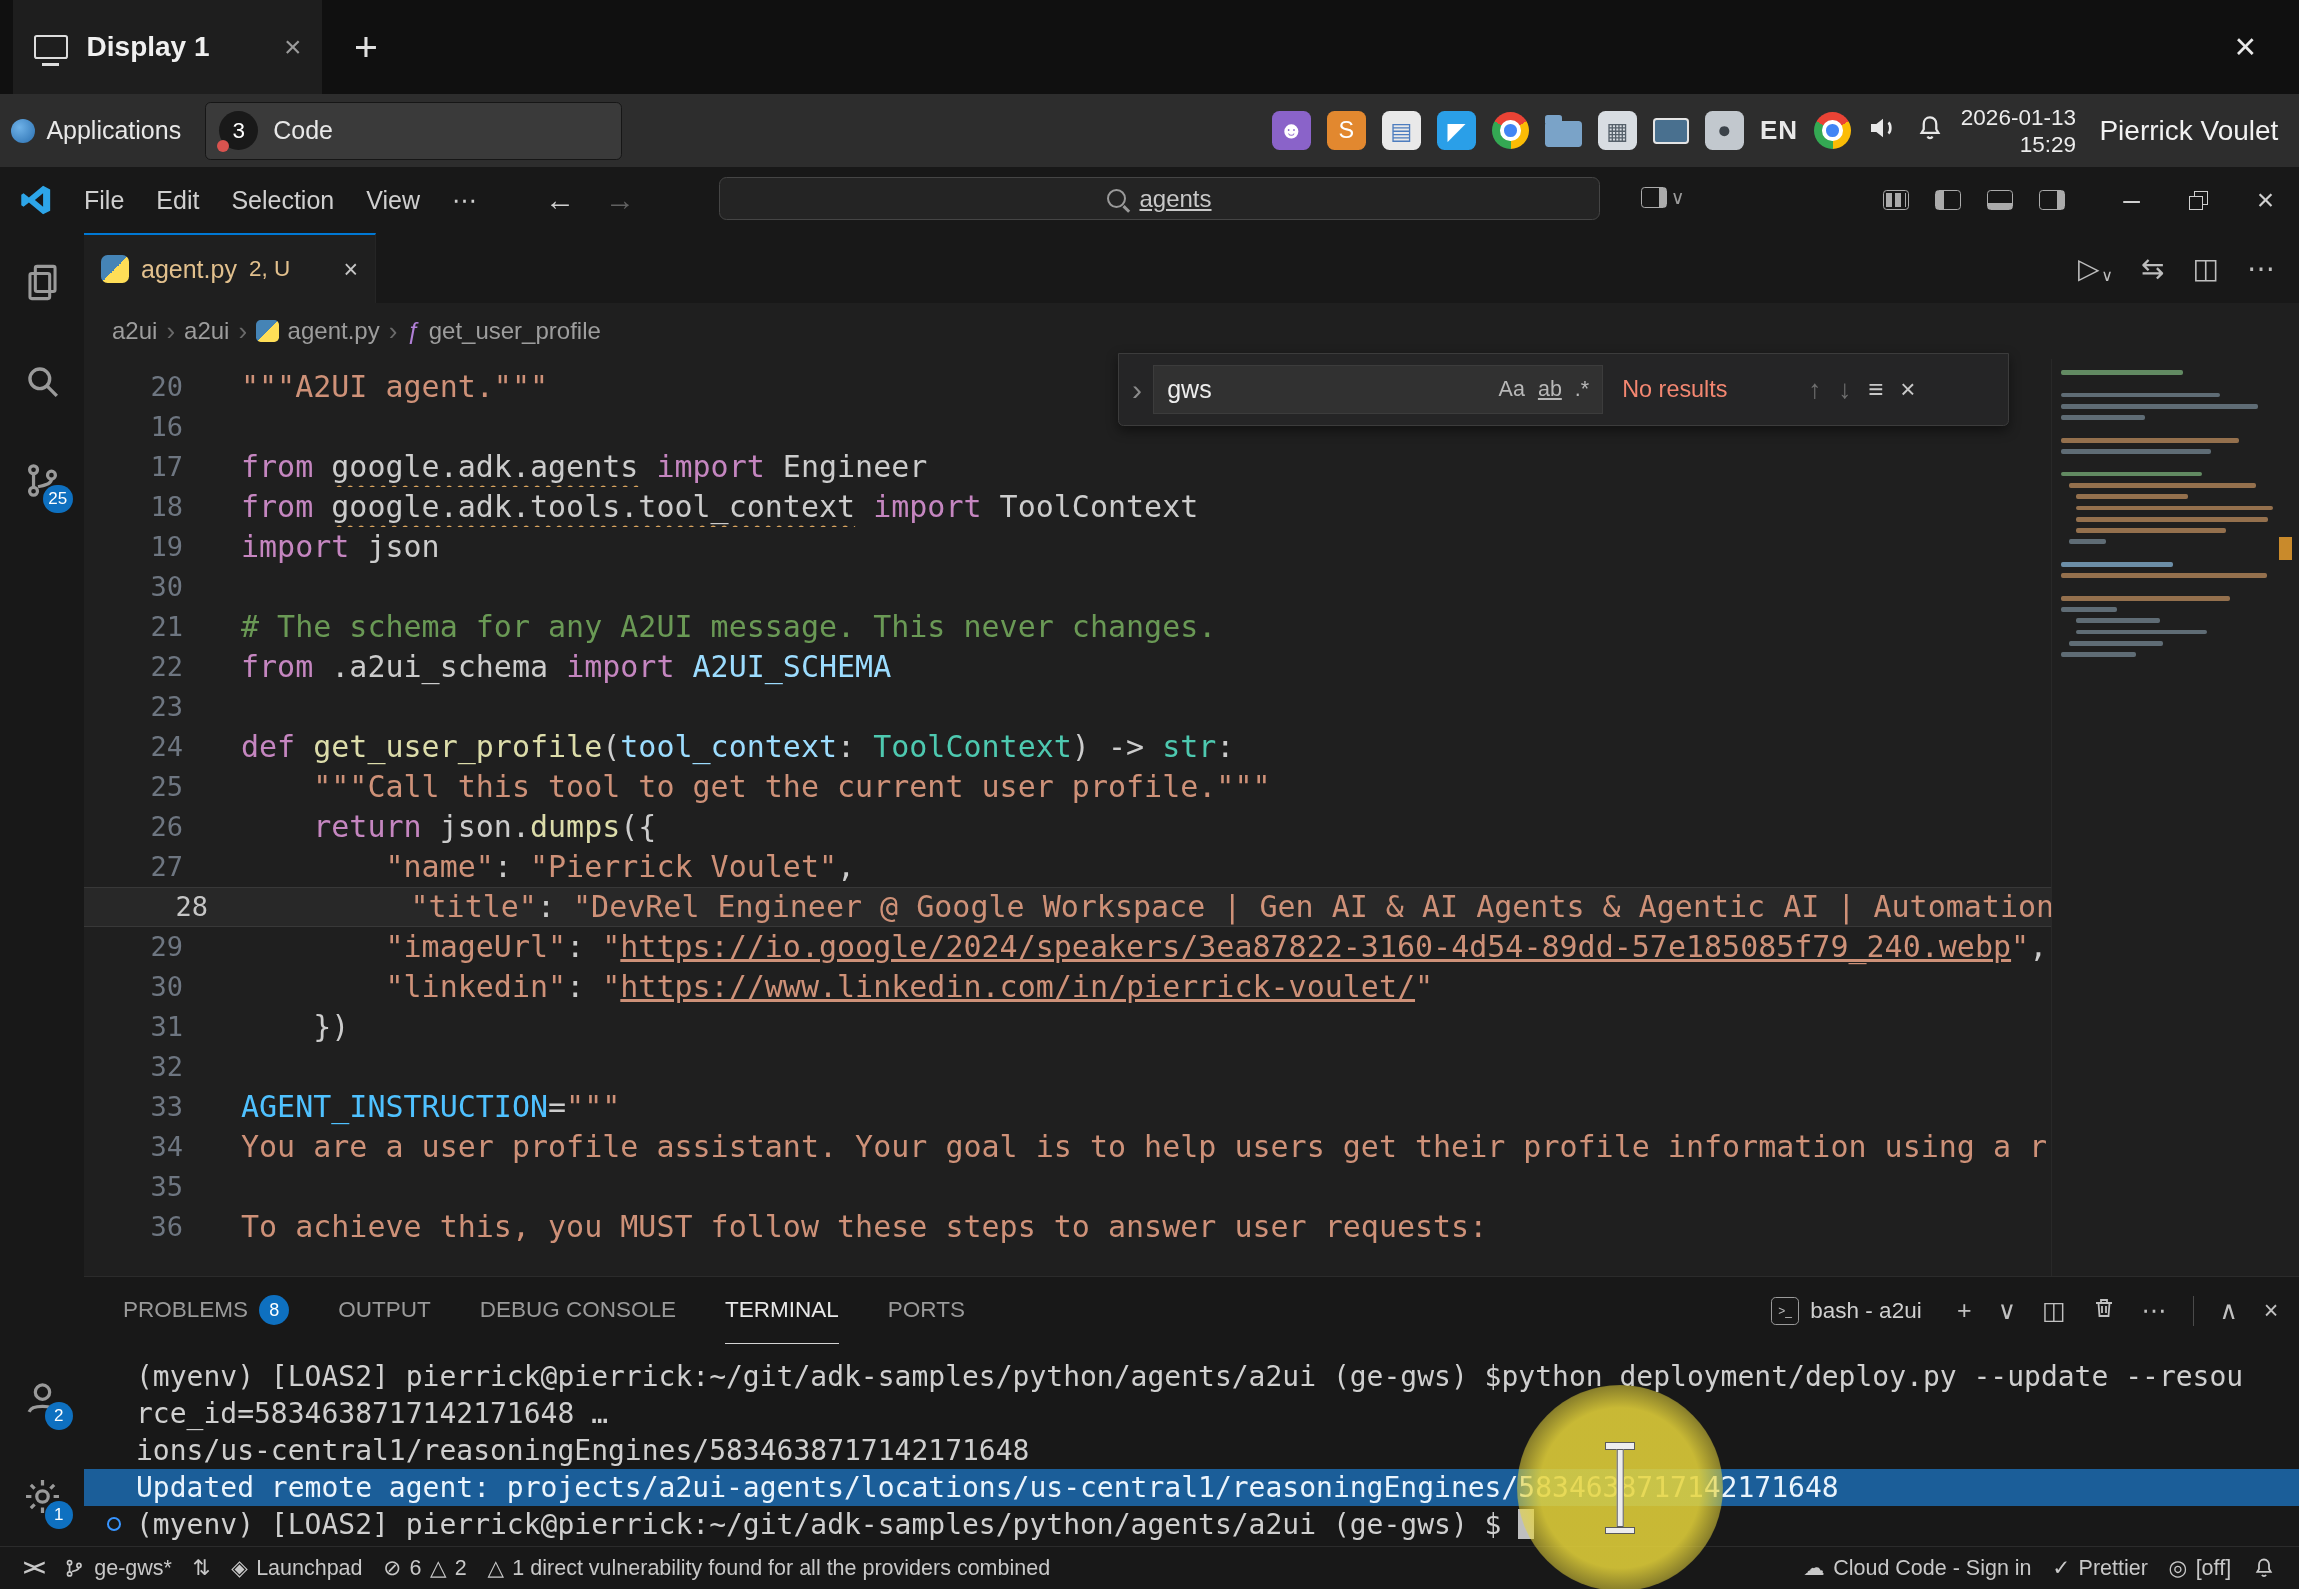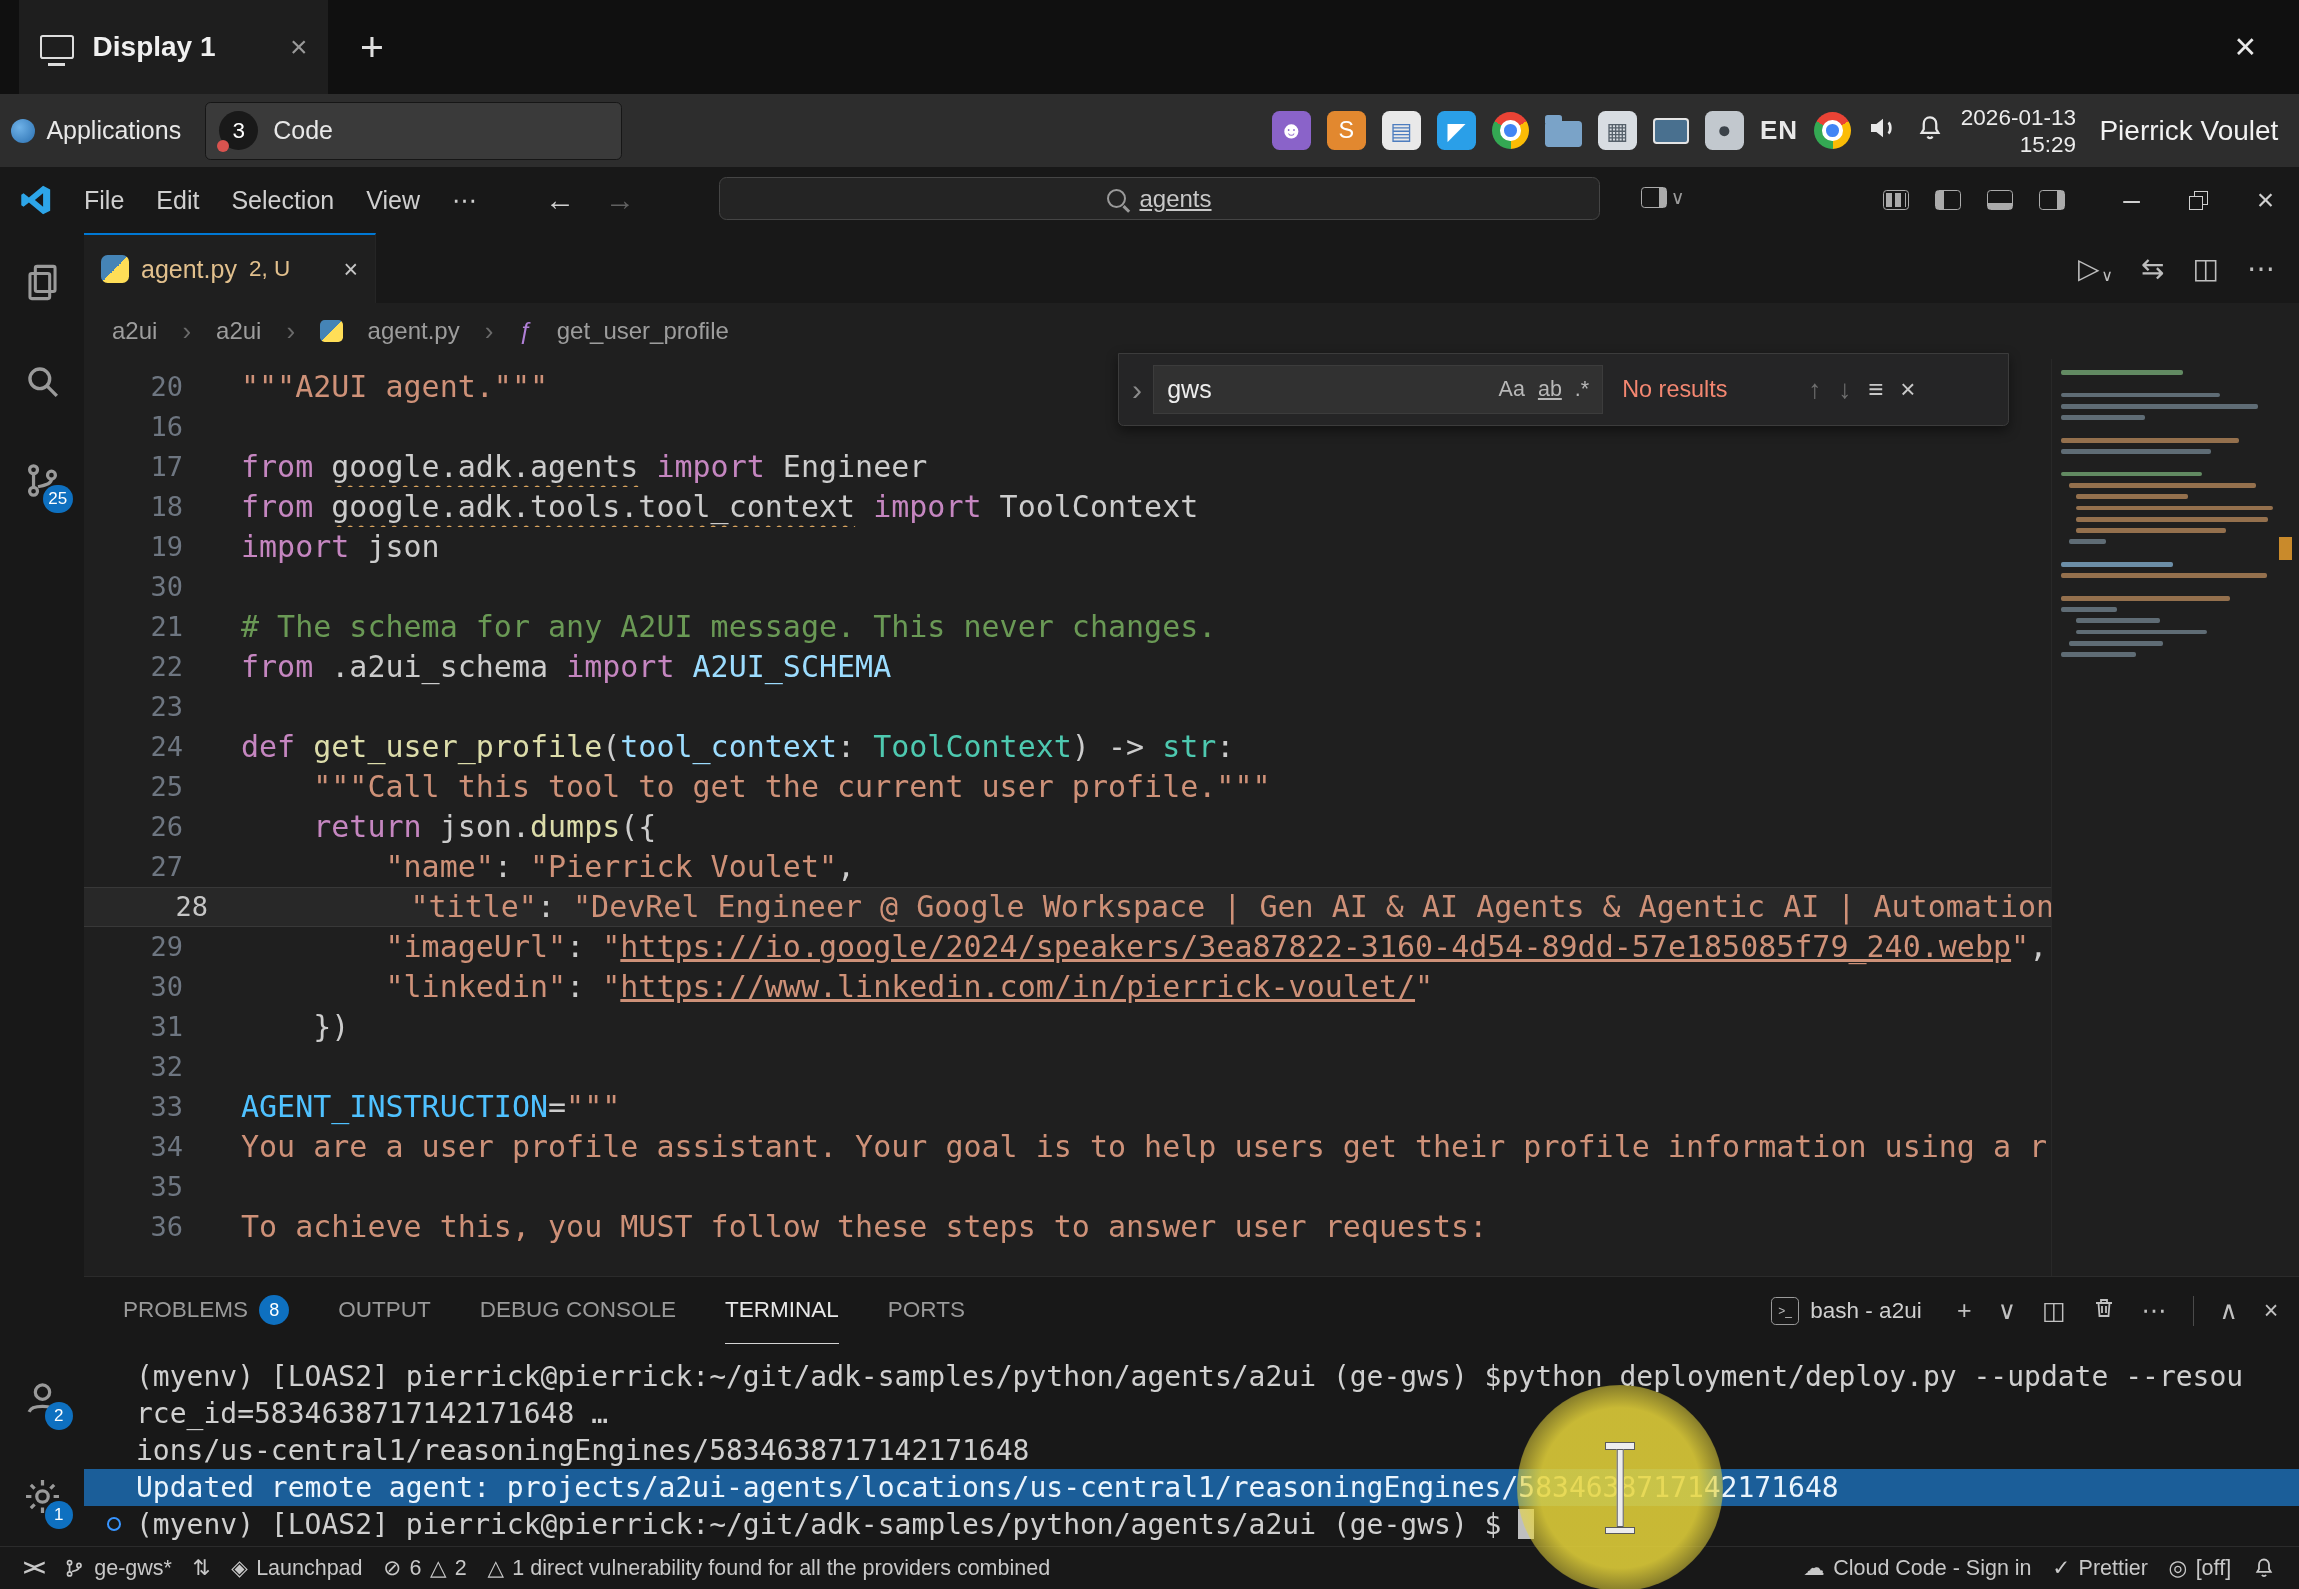--- a/index.html
+++ b/index.html
@@ -1,20 +1,20 @@
 <!DOCTYPE html>
 <html style="font-size:15px"><head>
 <meta charset="utf-8">
 <style>
   html,body{margin:0;padding:0;background:#000;}
   .screen{position:relative;width:2299px;height:1589px;background:#1f1f1f;overflow:hidden;
           font-family:"Liberation Sans",sans-serif;color:#ccc;}
   
   .vnc-bar{position:absolute;top:0;left:0;right:0;height:94px;background:#101010;display:flex;align-items:center;}
-  .vnc-tab{margin-left:19px;width:309px;height:100%;background:#1e1e1e;display:flex;align-items:center;gap:19px;padding:0 20.6px;box-sizing:border-box;}
+  .vnc-tab{margin-left:13px;width:309px;height:100%;background:#1e1e1e;display:flex;align-items:center;gap:19px;padding:0 20.6px;box-sizing:border-box;}
   .monitor-icon{width:30px;height:20.6px;border:2.8px solid #ddd;border-radius:2.8px;position:relative;}
   .monitor-icon::after{content:"";position:absolute;left:6.6px;right:6.6px;bottom:-8.4px;height:2.8px;background:#ddd;}
   .vnc-tab-label{font-size:28px;font-weight:700;color:#f0f0f0;}
   .vnc-tab-close{margin-left:auto;color:#9a9a9a;font-size:30px;}
   .vnc-new{font-size:41px;color:#e0e0e0;margin-left:32px;}
   .vnc-close{margin-left:auto;margin-right:43px;font-size:37px;color:#e8e8e8;}
   
   .taskbar{position:absolute;top:94px;left:0;right:0;height:73px;background:#2d2d2d;display:flex;align-items:center;font-size:25px;color:#e8e8e8;}
   .apps{display:flex;align-items:center;gap:11.2px;padding-left:11.2px;}
   .apps-logo{width:24px;height:24px;border-radius:50%;background:radial-gradient(circle at 35% 35%,#6fb2e8,#2a6fb0);}
@@ -63,21 +63,21 @@
   .etab{width:292px;height:100%;background:#1f1f1f;border-top:2.8px solid #0078d4;border-right:0.9px solid #252525;display:flex;align-items:center;gap:12px;padding:0 17px;box-sizing:border-box;}
   .pyico{width:28px;height:28px;border-radius:6.6px;background:linear-gradient(135deg,#4584b6 0 50%,#ffde57 50% 100%);flex:none;}
   .pyico.sm{width:22.5px;height:22.5px;border-radius:4.7px;}
   .etab-label{font-size:25px;color:#e2c08d;white-space:nowrap;}
   .etab-deco{font-size:22.5px;color:#e2c08d;}
   .etab-close{margin-left:auto;font-size:25px;color:#c5c5c5;}
   .tab-actions{margin-left:auto;display:flex;align-items:center;gap:28px;padding-right:24px;color:#bdbdbd;font-size:28px;}
   .run-wrap{display:flex;align-items:flex-end;gap:1.9px;color:#bdbdbd;}
   .run-caret{font-size:16px;}
   
-  .breadcrumbs{position:absolute;top:136px;left:84px;right:0;height:56px;background:#1f1f1f;display:flex;align-items:center;gap:25px;padding-left:28px;font-size:24px;color:#9d9d9d;}
+  .breadcrumbs{position:absolute;top:136px;left:84px;right:0;height:56px;background:#1f1f1f;display:flex;align-items:center;gap:9px;padding-left:28px;font-size:24px;color:#9d9d9d;}
   .bc-sep{color:#6a6a6a;font-size:26px;}
   .fn-ico{color:#b180d7;font-size:24px;font-style:italic;}
   
   .editor{position:absolute;top:192px;left:84px;right:0;height:917px;background:#1f1f1f;overflow:hidden;}
   .code{position:absolute;top:0;left:0;right:247px;bottom:0;overflow:hidden;padding-top:8.4px;}
   .code-line{display:flex;height:40px;line-height:40px;font-family:"DejaVu Sans Mono",monospace;font-size:30px;white-space:pre;}
   .gutter{width:99px;flex:none;text-align:right;color:#6e7681;font-size:27px;}
   .code-text{padding-left:58px;flex:1;overflow:hidden;}
   .code-line.cur{background:rgba(255,255,255,0.045);box-shadow:inset 0 0.9px 0 rgba(255,255,255,0.08),inset 0 -0.9px 0 rgba(255,255,255,0.08);}
   .code-line.cur .gutter{color:#c6c6c6;padding-left:25px;}

